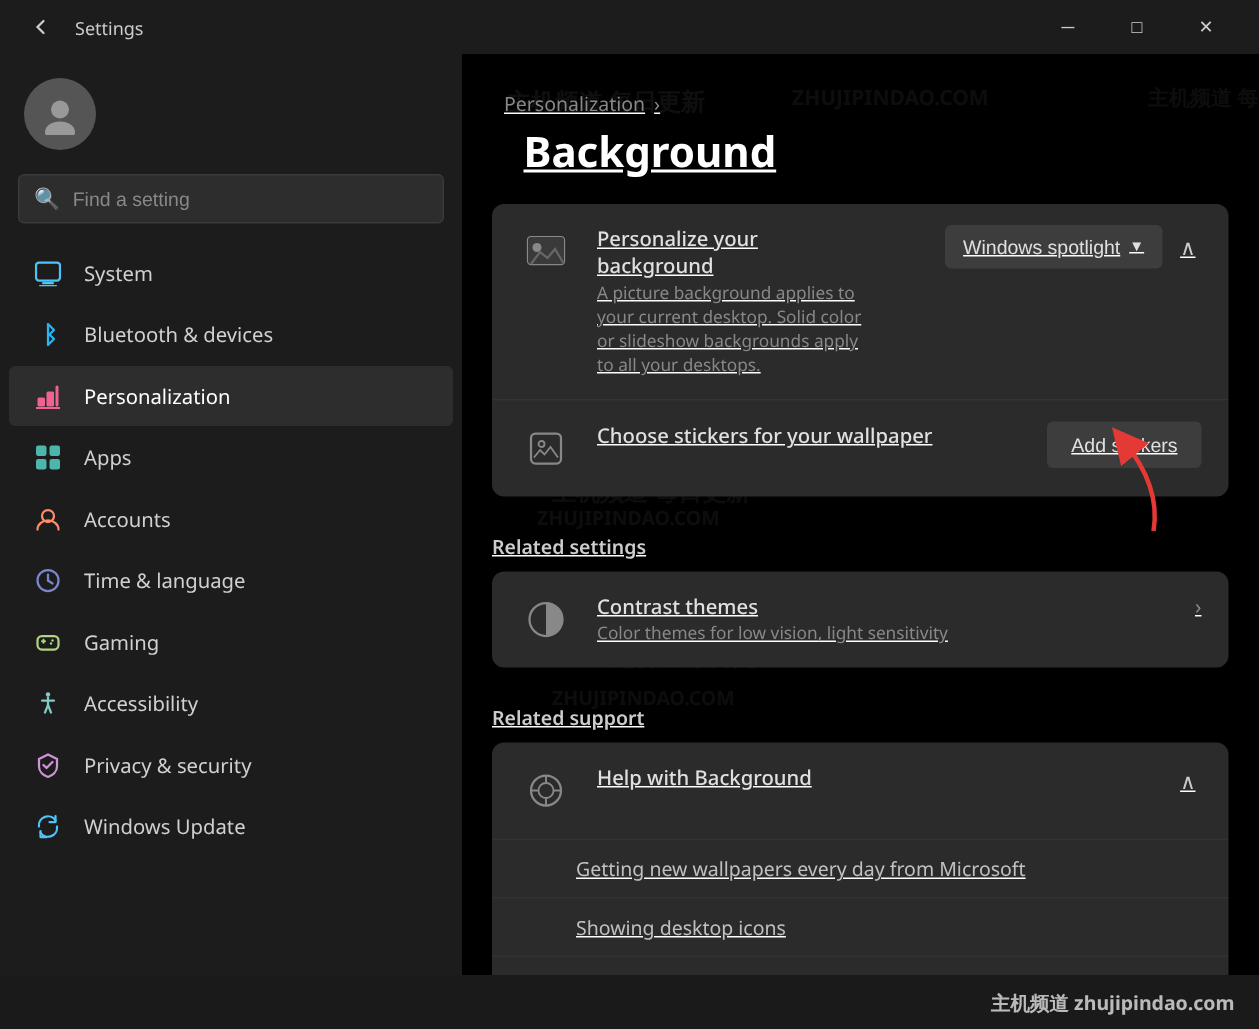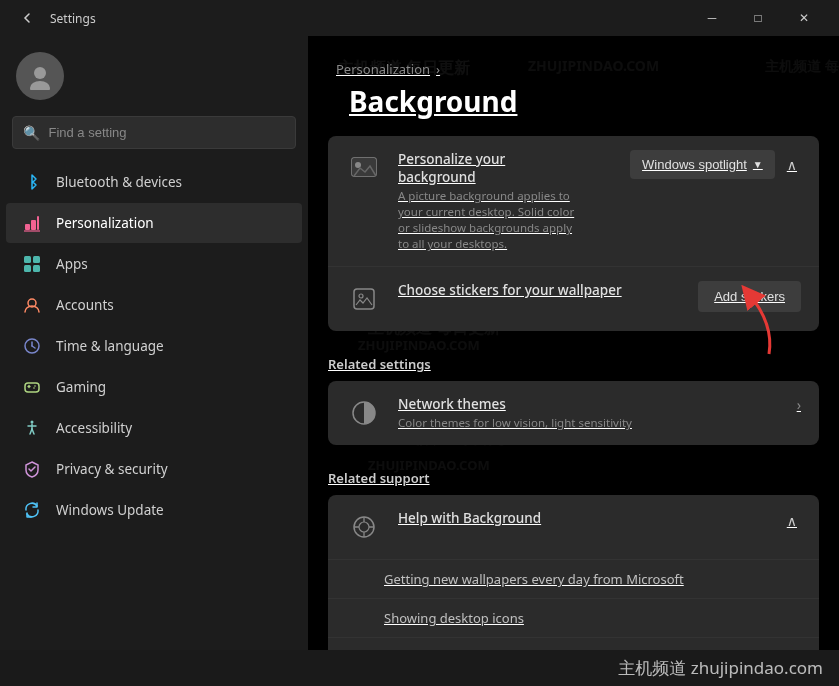--- a/index.html
+++ b/index.html
@@ -302,22 +302,22 @@
     .bottom-bar {
       background: #1a1a1a;
       height: 36px;
       display: flex;
       align-items: center;
       justify-content: flex-end;
       padding: 0 16px;
       flex-shrink: 0;
     }
     .bottom-watermark {
-      font-size: 17px;
-      font-weight: normal;
+      font-size: 13px;
+      font-weight: bold;
       color: rgba(255,255,255,0.7);
     }
   </style>
 </head>
 <body>
 
 <div class="title-bar">
   <div class="title-bar-left">
     <button class="title-bar-btn" style="width:30px;">
       <svg width="12" height="12" viewBox="0 0 12 12" fill="none">
@@ -346,20 +346,30 @@
       </div>
     </div>
 
     <div class="search-box">
       <span class="search-icon">🔍</span>
       <input type="text" placeholder="Find a setting" style="">
     </div>
 
     <nav>
 
+      <div class="nav-item">
+        <div class="nav-icon">
+          <svg width="18" height="18" viewBox="0 0 18 18" fill="none">
+            <rect x="1" y="2" width="16" height="12" rx="2" stroke="#4fc3f7" stroke-width="1.5" fill="none"></rect>
+            <rect x="5" y="15" width="8" height="1.5" rx="0.75" fill="#4fc3f7"></rect>
+            <rect x="3" y="17" width="12" height="1" rx="0.5" fill="#4fc3f7"></rect>
+          </svg>
+        </div>
+        <span>System</span>
+      </div>
 
       <div class="nav-item">
         <div class="nav-icon">
           <svg width="18" height="18" viewBox="0 0 18 18" fill="none">
             <path d="M9 2L9 16M9 2L13 6L9 10M9 16L13 12L9 8" stroke="#29b6f6" stroke-width="1.5" stroke-linecap="round" stroke-linejoin="round"></path>
           </svg>
         </div>
         <span>Bluetooth &amp; devices</span>
       </div>
 
@@ -537,21 +547,21 @@
 
       <div class="card">
         <div class="card-row" style="cursor:pointer;">
           <div class="card-icon">
             <svg width="28" height="28" viewBox="0 0 28 28" fill="none">
               <circle cx="14" cy="14" r="11" stroke="#888" stroke-width="1.5" fill="none"></circle>
               <path d="M14 3 A11 11 0 0 1 14 25 Z" fill="#888"></path>
             </svg>
           </div>
           <div class="card-text">
-            <div class="card-title">Network themes</div>
+            <div class="card-title">Contrast themes</div>
             <div class="card-desc">Color themes for low vision, light sensitivity</div>
           </div>
           <span class="chevron-right">›</span>
         </div>
       </div>
 
       <div class="section-label">Related support</div>
 
       <div class="card">
 

